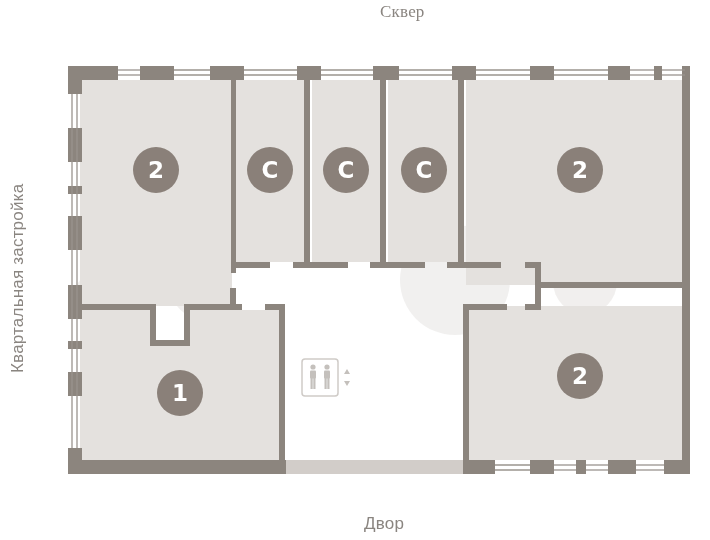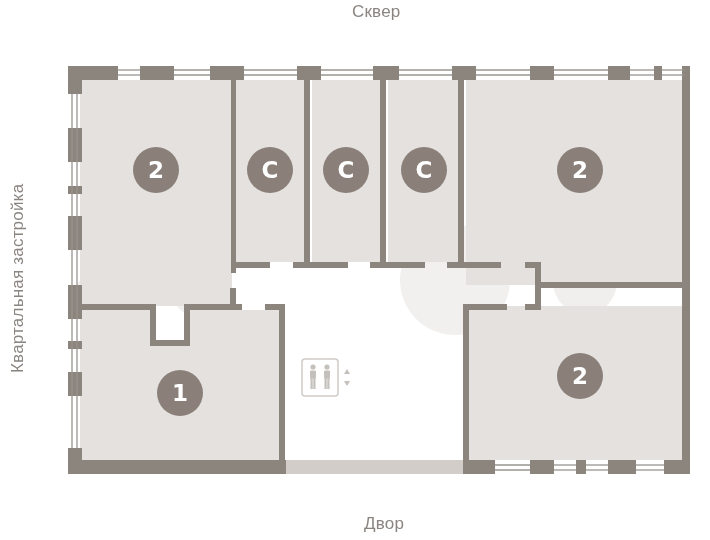--- a/index.html
+++ b/index.html
@@ -1,20 +1,20 @@
 <!DOCTYPE html>
 <html><head>
   <meta charset="utf-8">
   <style>
     html, body { margin: 0; padding: 0; background: #ffffff; }
     body { width: 710px; height: 540px; position: relative; overflow: hidden;
            font-family: "Liberation Sans", sans-serif; }
     .label { position: absolute; color: #8a8580; font-size: 17px; letter-spacing: 0.2px;
              font-family: "Liberation Sans", sans-serif; }
-    #label-top { left: 352px; top: 2px; }
+    #label-top { left: 380px; top: 2px; font-family: Liberation Serif, serif; }
     #label-bottom { left: 364px; top: 514px; }
     #label-left { left: 12px; top: 271px; transform-origin: 0 0;
                   transform: translate(-4px, 102px) rotate(-90deg); white-space: nowrap; }
     svg { position: absolute; left: 0; top: 0; }
     .room-badge-text { font-family: "DejaVu Sans", sans-serif; font-weight: bold; fill: #ffffff; }
   </style>
 </head>
 <body>
 
 <div class="label" id="label-top">Сквер</div>

